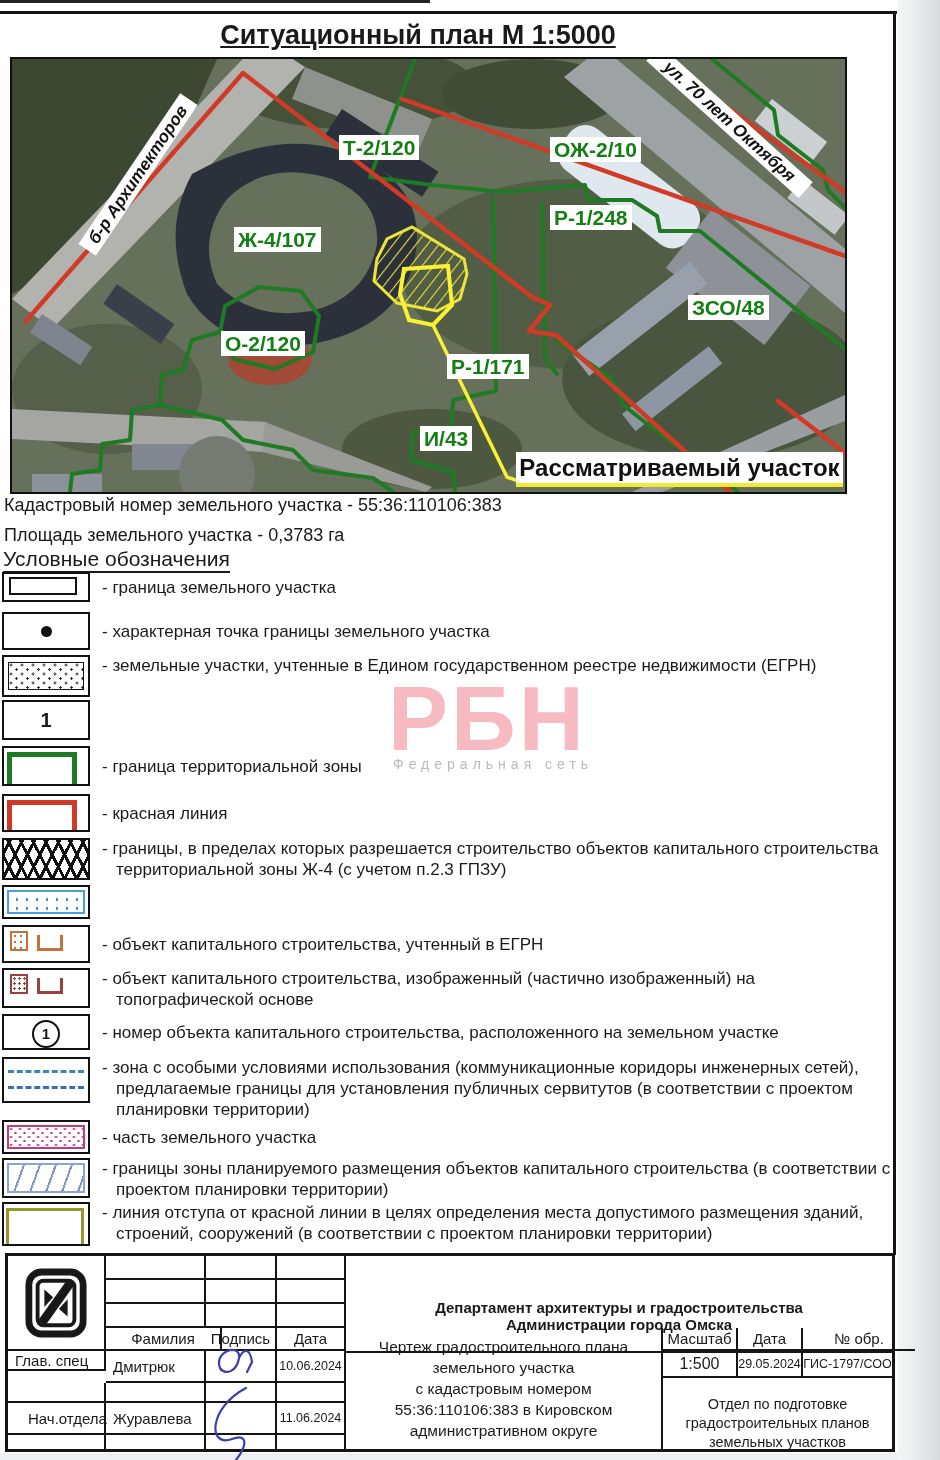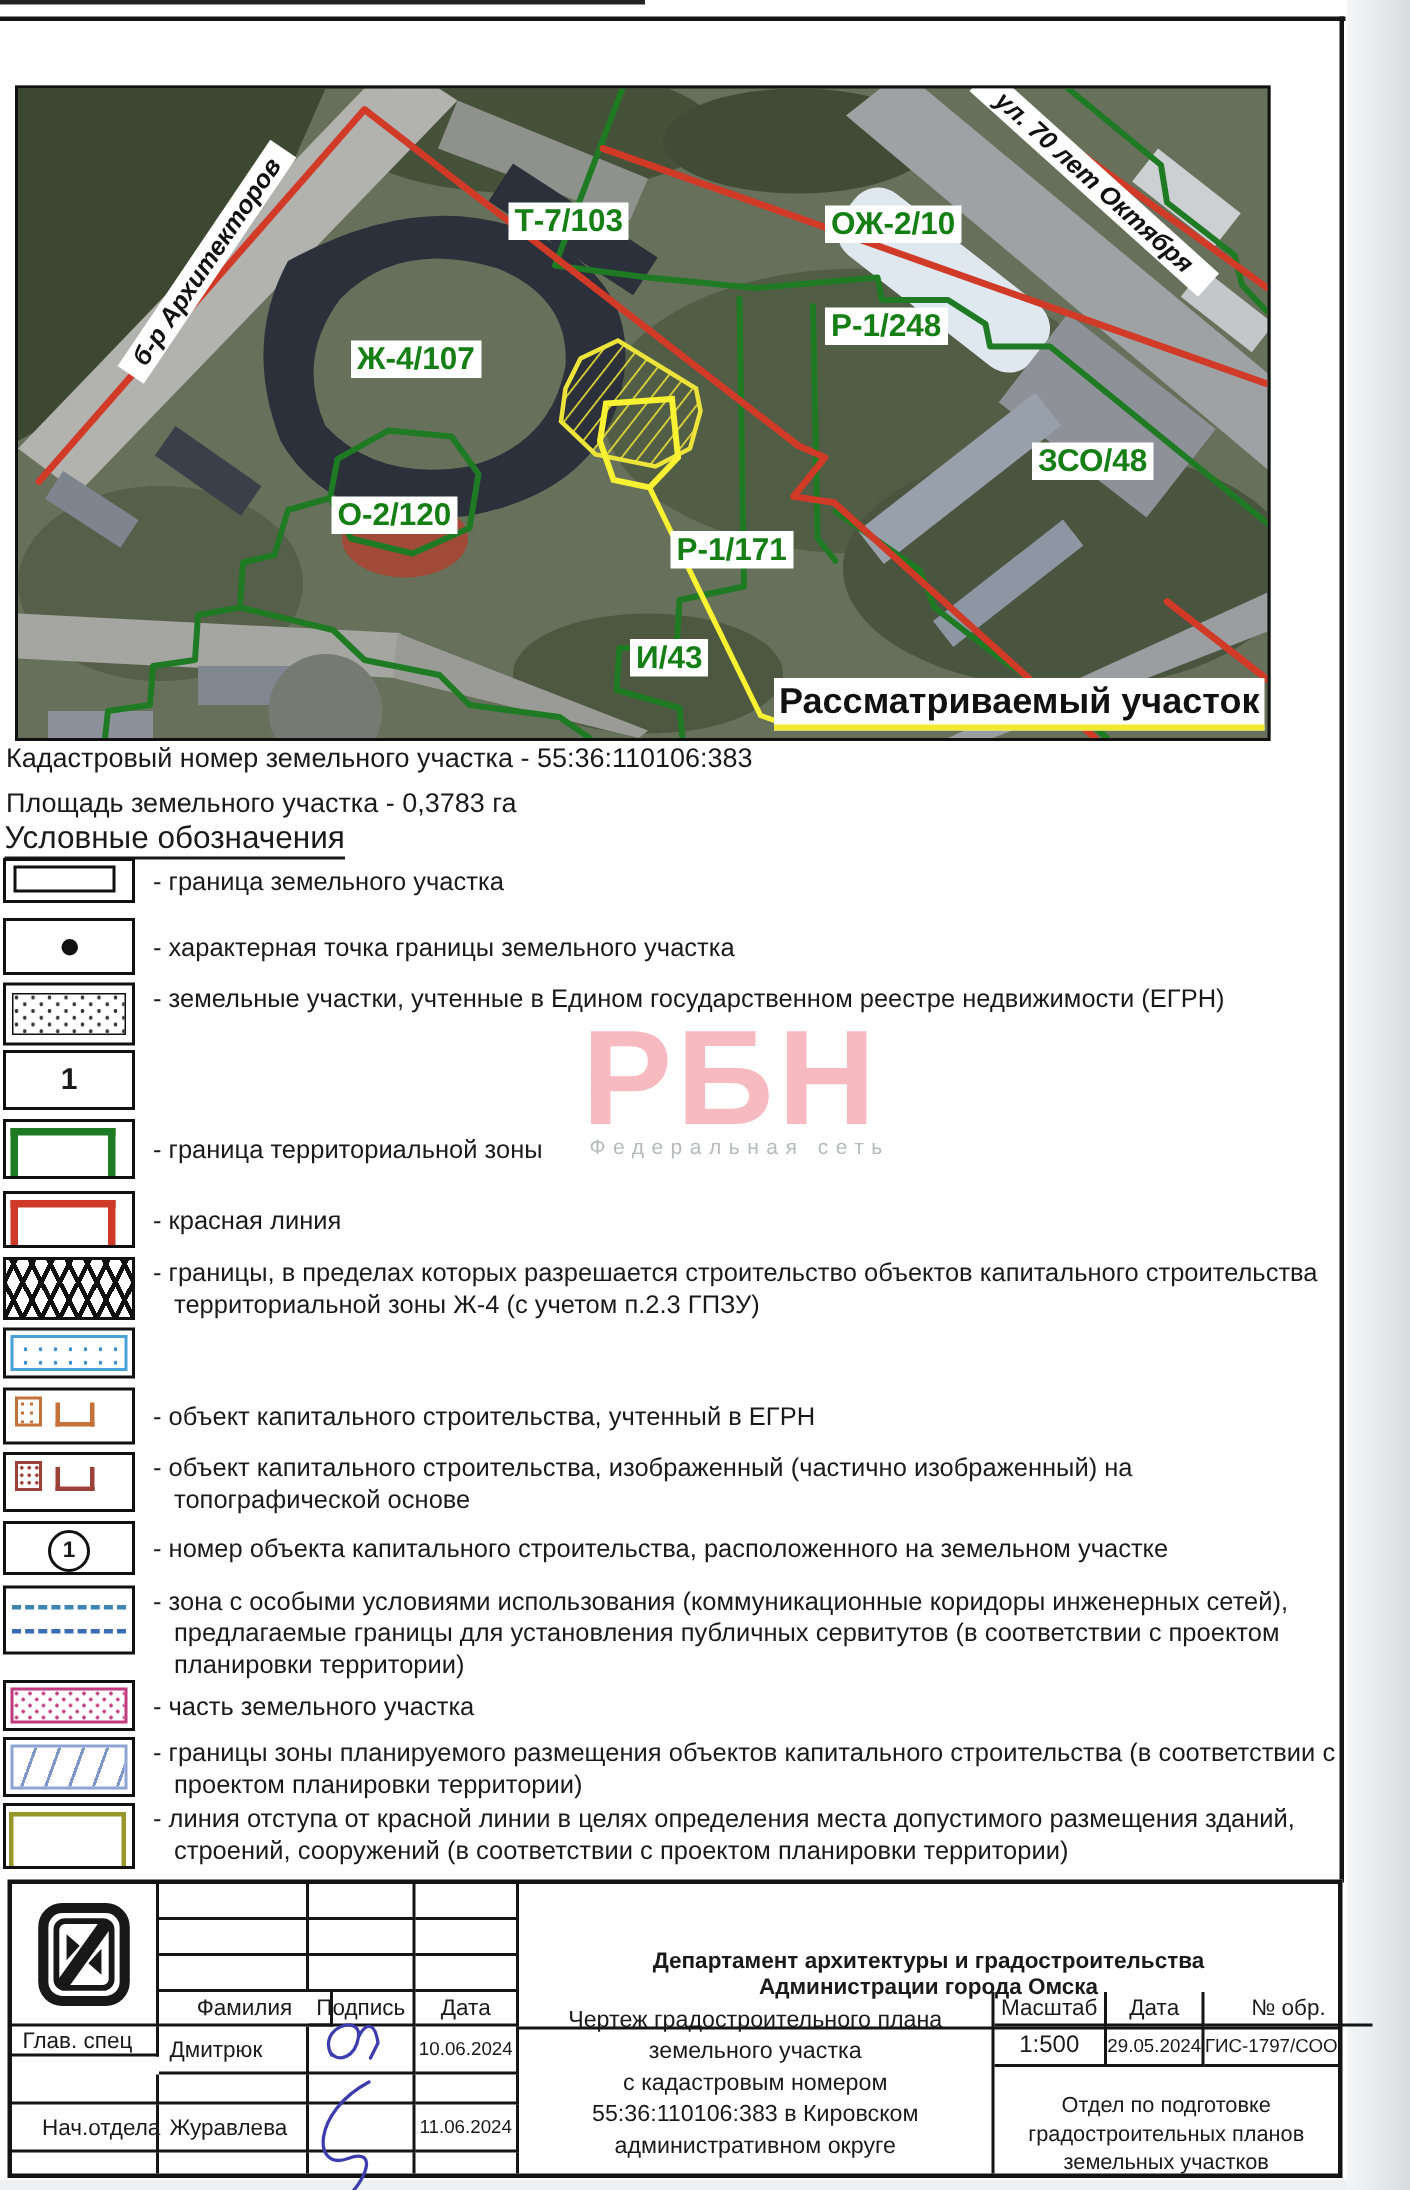--- a/index.html
+++ b/index.html
@@ -94,20 +94,21 @@
 <body>
 
 <div class="page">
 
   <div class="abs top-strip"></div>
   <div class="abs frame-top"></div>
   <div class="abs frame-right"></div>
   <div class="abs scan-right"></div>
   <div class="abs scan-bottom"></div>
 
+  <div class="abs doc-title"><span>Ситуационный план М 1:5000</span></div>
 
   <div class="abs map">
     <svg width="833" height="433" viewBox="0 0 833 433">
       <defs>
         <pattern id="yh" width="9" height="9" patternUnits="userSpaceOnUse" patternTransform="rotate(38)">
           <line x1="0" y1="0" x2="0" y2="9" stroke="#e8e038" stroke-width="2.2"></line>
         </pattern>
       </defs>
       <rect width="833" height="433" fill="#66705a"></rect>
       <polygon points="0,0 205,0 150,125 55,205 0,235" fill="#3d4832"></polygon>
@@ -160,21 +161,21 @@
         <polyline points="766,342 833,394"></polyline>
       </g>
 
       <g>
         <polygon points="365,200 375,180 400,168 452,200 455,215 448,240 425,252 385,244 362,222" fill="url(#yh)" stroke="#ece43a" stroke-width="3"></polygon>
         <polygon points="392,210 436,207 440,246 421,266 397,261 388,235" fill="none" stroke="#f8f233" stroke-width="4"></polygon>
         <polyline points="421,266 452,330 495,418 512,424" fill="none" stroke="#f8f233" stroke-width="3.5"></polyline>
       </g>
     </svg>
 
-    <div class="zl" style="left:327px;top:76px;">Т-7/103</div>
+    <div class="zl" style="left:327px;top:76px;">Т-2/120</div>
     <div class="zl" style="left:538px;top:78px;">ОЖ-2/10</div>
     <div class="zl" style="left:538px;top:146px;">Р-1/248</div>
     <div class="zl" style="left:222px;top:168px;">Ж-4/107</div>
     <div class="zl" style="left:676px;top:236px;">ЗСО/48</div>
     <div class="zl" style="left:209px;top:272px;">О-2/120</div>
     <div class="zl" style="left:435px;top:295px;">Р-1/171</div>
     <div class="zl" style="left:408px;top:367px;">И/43</div>
 
     <div class="street" style="left:35px;top:105px;width:172px;transform:rotate(-56deg);">б-р Архитекторов</div>
     <div class="street" style="left:615px;top:52px;width:195px;transform:rotate(42deg);">ул. 70 лет Октября</div>

